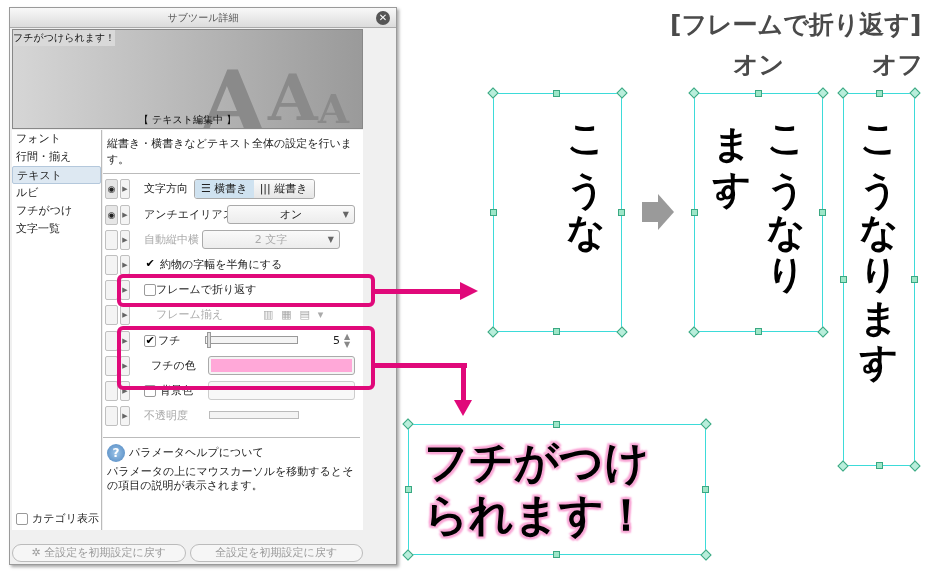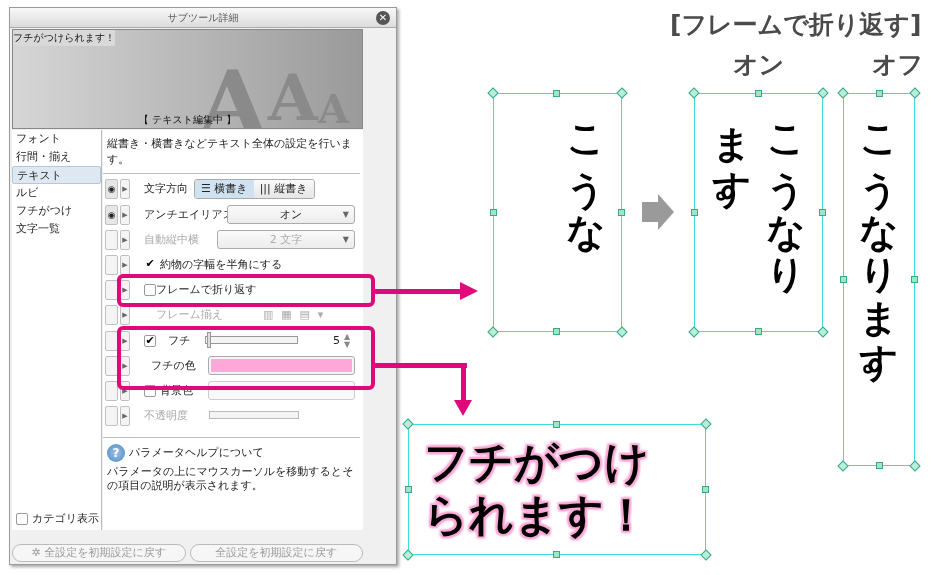--- a/index.html
+++ b/index.html
@@ -90,21 +90,21 @@
         <div class="eye">◉</div>
         <div class="tri">▶</div>
         <span class="lbl" style="margin-left:14px">アンチエイリアス</span>
         <div class="dd" style="left:124px;width:128px;top:3px"><span>オン</span><span class="arr">▼</span></div>
       </div>
 
       <div class="row" style="top:53px">
         <div class="eye" style="background:#f4f4f4"></div>
         <div class="tri">▶</div>
         <span class="lbl dim" style="margin-left:14px">自動縦中横</span>
-        <div class="dd dim" style="left:114px;width:138px;top:3px"><span>2 文字</span><span class="arr">▼</span></div>
+        <div class="dd dim" style="left:99px;width:138px;top:3px"><span>2 文字</span><span class="arr">▼</span></div>
       </div>
 
       <div class="row" style="top:78px">
         <div class="eye" style="background:#f4f4f4"></div>
         <div class="tri">▶</div>
         <span class="cb" style="margin-left:14px;border:none;background:none">✔</span>
         <span class="lbl" style="margin-left:4px">約物の字幅を半角にする</span>
       </div>
 
       <div class="row" style="top:103px">
@@ -118,21 +118,21 @@
         <div class="eye" style="background:#f4f4f4"></div>
         <div class="tri">▶</div>
         <span class="lbl dim" style="margin-left:26px">フレーム揃え</span>
         <span class="dim" style="position:absolute;left:160px;font-weight:bold;letter-spacing:2px">▥ ▦ ▤ ▾</span>
       </div>
 
       <div class="row" style="top:154px">
         <div class="eye" style="background:#f4f4f4"></div>
         <div class="tri">▶</div>
         <span class="cb" style="margin-left:14px">✔</span>
-        <span class="lbl" style="margin-left:12px">フチ</span>
+        <span class="lbl" style="margin-left:2px">フチ</span>
         <div class="slider" style="left:102px;top:8px;width:93px"></div>
         <div style="position:absolute;left:104px;top:4px;width:4px;height:16px;background:#ddd;border:1px solid #999"></div>
         <span style="position:absolute;left:230px">5</span>
         <span style="position:absolute;left:241px;font-size:8px;color:#888;line-height:8px">▲<br>▼</span>
       </div>
 
       <div class="row" style="top:179px">
         <div class="eye" style="background:#f4f4f4"></div>
         <div class="tri">▶</div>
         <span class="lbl" style="margin-left:21px">フチの色</span>

